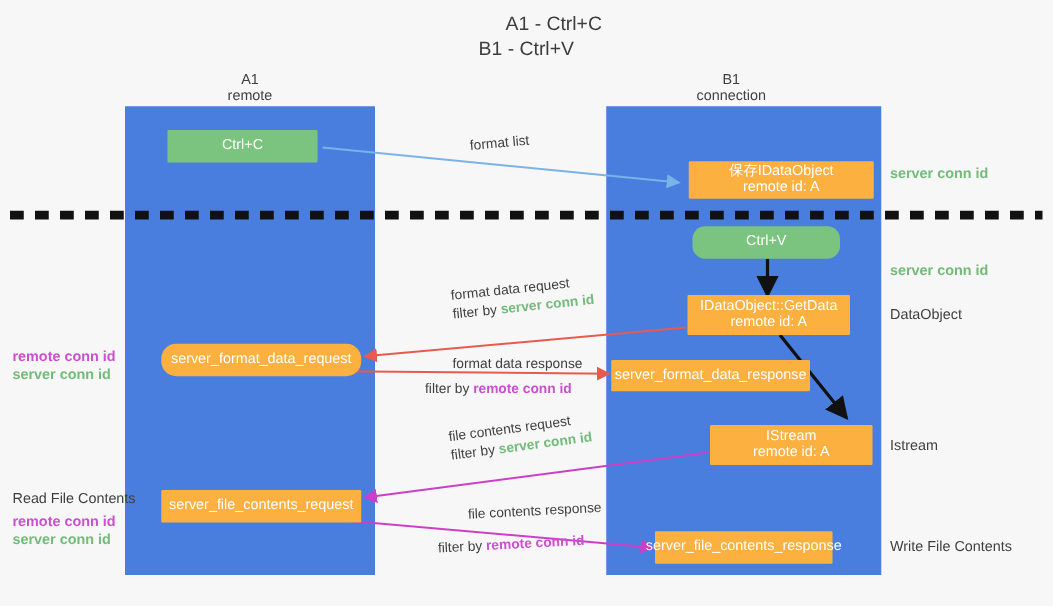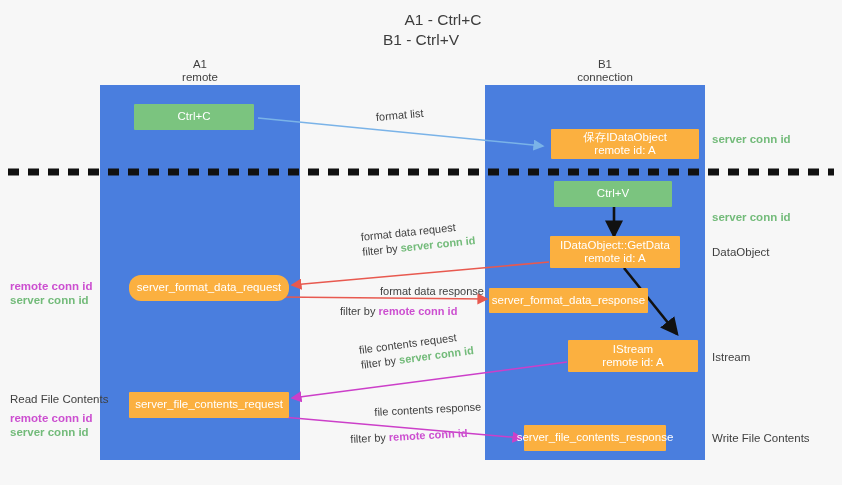--- a/index.html
+++ b/index.html
@@ -91,21 +91,21 @@
 
 <div id="canvas">
 
   <div class="title" style="top:10px;padding-left:22px;">A1 - Ctrl+C</div>
   <div class="title" style="top:30px;">B1 - Ctrl+V</div>
 
   <div class="col-head" style="left:140px; top:58px; width:120px;">
     <div>A1</div>
     <div>remote</div>
   </div>
-  <div class="col-head" style="left:545px; top:58px; width:120px;">
+  <div class="col-head" style="left:525px; top:58px; width:120px;">
     <div>B1</div>
     <div>connection</div>
   </div>
 
   <div class="col-band" style="left:100px; top:85px; width:200px; height:375px;"></div>
   <div class="col-band" style="left:485px; top:85px; width:220px; height:375px;"></div>
 
   <svg id="svg-layer" viewBox="0 0 842 485">
     <defs>
       <marker id="ah-blue" markerWidth="7" markerHeight="7" refX="6" refY="3.5" orient="auto">
@@ -141,21 +141,21 @@
 
   <div class="node green" style="left:134px; top:104px; width:120px; height:26px;">
     <div>Ctrl+C</div>
   </div>
 
   <div class="node orange" style="left:551px; top:129px; width:148px; height:30px;">
     <div>保存IDataObject</div>
     <div class="l2">remote id: A</div>
   </div>
 
-  <div class="node green" style="left:554px; top:181px; width:118px; height:26px;">
+  <div class="node green" style="left:554px; top:181px; width:118px; height:26px;border-radius:10px;">
     <div>Ctrl+V</div>
   </div>
 
   <div class="node orange" style="left:550px; top:236px; width:130px; height:32px;">
     <div>IDataObject::GetData</div>
     <div class="l2">remote id: A</div>
   </div>
 
   <div class="node orange" style="left:129px; top:275px; width:160px; height:26px;border-radius:12px;">
     <div>server_format_data_request</div>
@@ -191,21 +191,21 @@
   <div class="stack-label conn-magenta" style="left:10px; top:411px;">remote conn id</div>
   <div class="stack-label conn-green" style="left:10px; top:425px;">server conn id</div>
 
   <div class="edge-label" style="left:376px; top:110px; transform: rotate(-5.2deg); transform-origin:left center;">format list</div>
 
   <div class="edge-label" style="left:360px; top:230px; transform: rotate(-6deg); transform-origin:left top;">
     <div>format data request</div>
     <div><span>filter by </span><span class="conn-green">server conn id</span></div>
   </div>
 
-  <div class="edge-label" style="left:362px; top:284px;margin-left:18px;">format data response</div>
+  <div class="edge-label" style="left:362px; top:284px;">format data response</div>
   <div class="edge-label" style="left:340px; top:304px;"><span>filter by </span><span class="conn-magenta">remote conn id</span></div>
 
   <div class="edge-label" style="left:358px; top:343px; transform: rotate(-7.5deg); transform-origin:left top;">
     <div>file contents request</div>
     <div><span>filter by </span><span class="conn-green">server conn id</span></div>
   </div>
 
   <div class="edge-label" style="left:374px; top:405px; transform: rotate(-3deg); transform-origin:left top;">file contents response</div>
   <div class="edge-label" style="left:350px; top:432px; transform: rotate(-3deg); transform-origin:left top;"><span>filter by </span><span class="conn-magenta">remote conn id</span></div>
 

